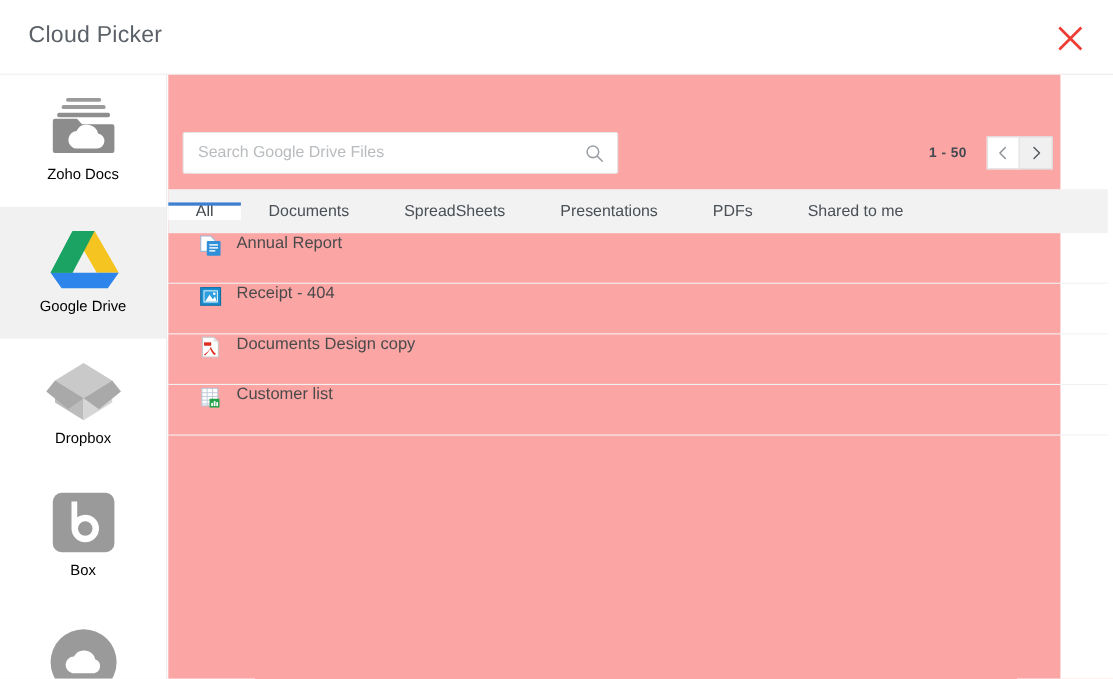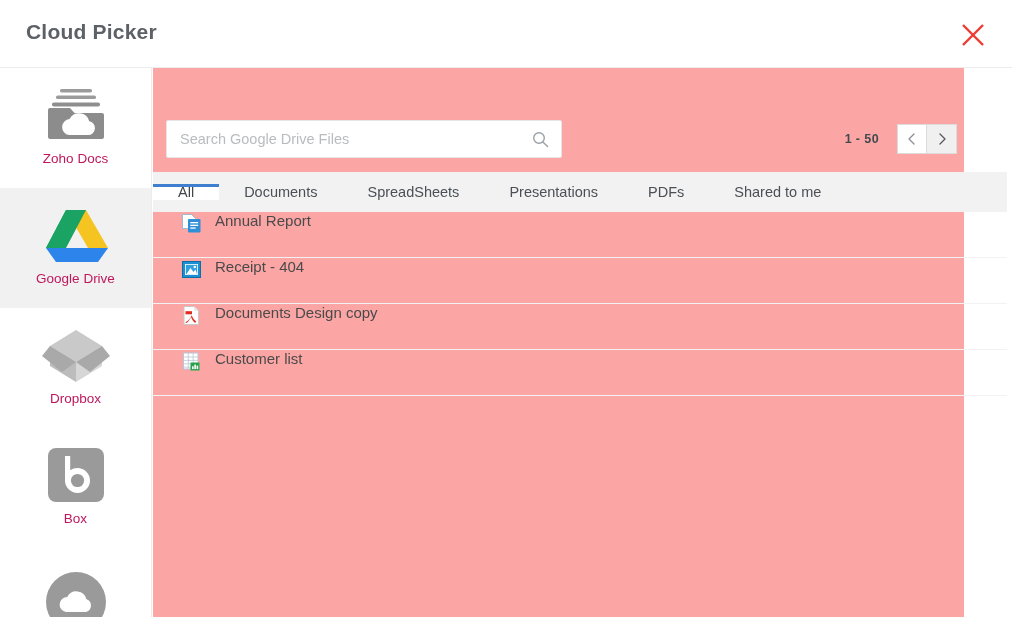--- a/index.html
+++ b/index.html
@@ -33,21 +33,21 @@
     box-sizing: border-box;
     background: #ffffff;
   }
   .header-title {
     position: absolute;
     left: 26px;
     top: 20px;
     font-size: 21px;
     color: #5b6167;
     letter-spacing: 0.2px;
-    font-weight: 700;
+    font-weight: 400;
     white-space: nowrap;
   }
   .close-button {
     position: absolute;
     right: 22px;
     top: 18px;
     width: 34px;
     height: 34px;
     cursor: pointer;
   }
@@ -85,21 +85,21 @@
     width: 70px;
     height: 62px;
     display: flex;
     align-items: center;
     justify-content: center;
   }
   .provider-icon svg { display: block; }
   .provider-label {
     margin-top: 5px;
     font-size: 13.5px;
-    color: #be185d;
+    color: #000000;
     text-align: center;
     white-space: nowrap;
   }
 
   
   .main {
     position: absolute;
     top: 68px;
     left: 153px;
     width: 811px;

